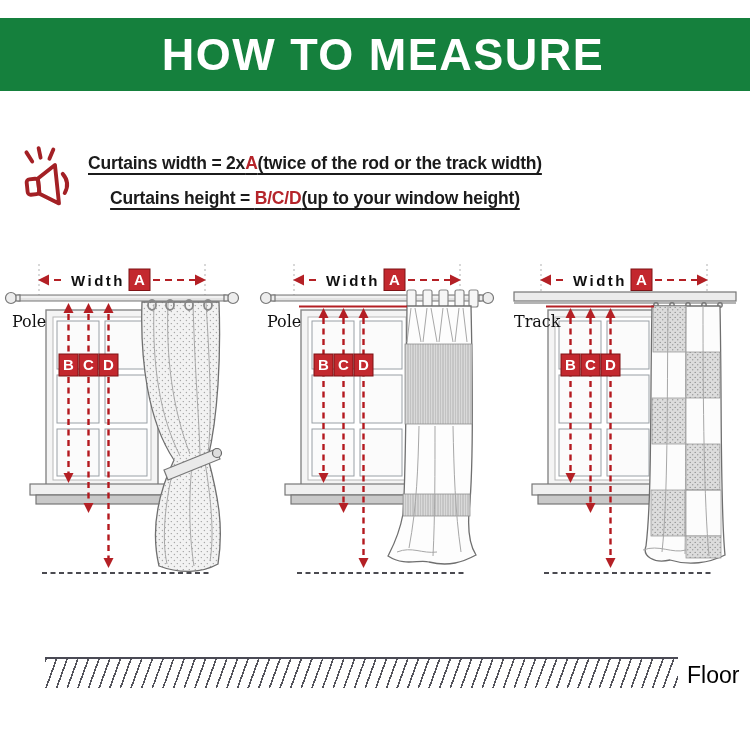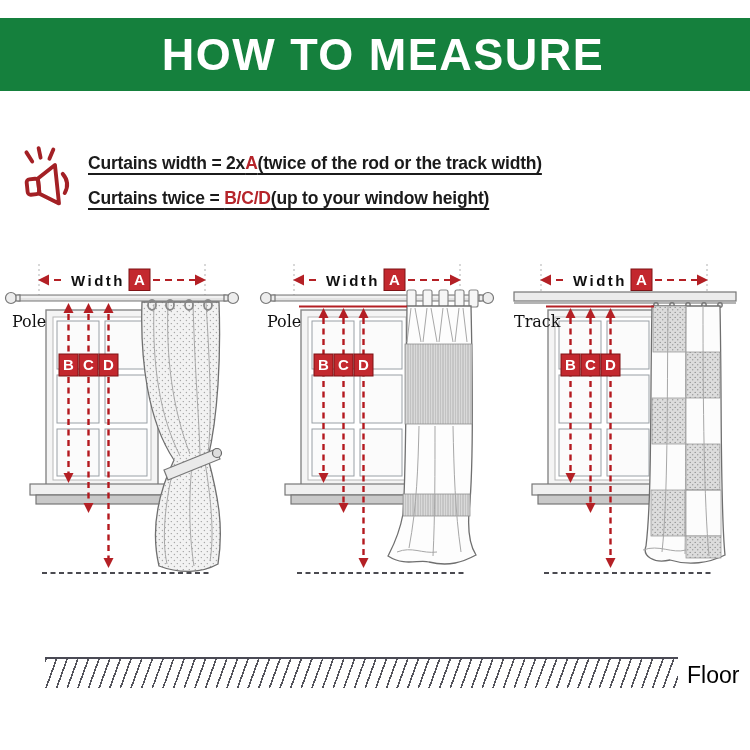--- a/index.html
+++ b/index.html
@@ -9,21 +9,21 @@
   
   .banner{position:absolute;left:0;top:18px;width:750px;height:73px;background:#15803d;padding-left:8px;}
   .banner h1{margin:0;height:73px;line-height:73px;text-align:center;color:#fff;
              font-size:45px;font-weight:bold;letter-spacing:1.5px;}
 
   
   .megaphone{position:absolute;left:22px;top:144px;width:58px;height:70px;}
   .notes{position:absolute;left:88px;top:150px;}
   .note{margin:0 0 9px 0;font-size:17.5px;font-weight:bold;color:#1b1b1b;
         letter-spacing:-0.2px;line-height:26px;
-        text-decoration:underline;text-underline-offset:4px;text-decoration-thickness:2px;}
+        text-decoration:underline;text-underline-offset:4px;text-decoration-thickness:2px;text-align:center;}
   .note .red{color:#B5242A;}
 
   
   .diag{position:absolute;width:240px;height:330px;top:256px;}
   .diag.d0{left:2px;} .diag.d1{left:257px;} .diag.d2{left:504px;}
 
   .rdash{stroke:#B42025;stroke-width:2.2;stroke-dasharray:7,5;fill:none;}
   .mdash{stroke:#B4191F;stroke-width:2.4;stroke-dasharray:6,4.5;fill:none;}
   .fdash{stroke:#4A4A50;stroke-width:2.2;stroke-dasharray:5,3.5;fill:none;}
   .gdot{stroke:#BFBFBF;stroke-width:1.2;stroke-dasharray:2,3;fill:none;}
@@ -67,21 +67,21 @@
         <line x1="31" y1="15" x2="36" y2="6"></line>
         <rect x="5" y="34" width="12" height="16" rx="3"></rect>
         <path d="M17,34 L36,22 L36,62 L17,50 Z"></path>
         <path d="M43,32 Q50,42 43,52"></path>
       </g>
     </svg>
   </span>
 
   <section class="notes">
     <p class="note"><span>Curtains width = 2x</span><span class="red">A</span><span>(twice of the rod or the track width)</span></p>
-    <p class="note"><span>Curtains twice = </span><span class="red">B/C/D</span><span>(up to your window height)</span></p>
+    <p class="note"><span>Curtains height = </span><span class="red">B/C/D</span><span>(up to your window height)</span></p>
   </section>
 
   <svg class="diag d0" viewBox="0 0 240 330">
     <defs>
       <pattern id="dots0" width="6" height="6" patternUnits="userSpaceOnUse">
         <rect width="6" height="6" fill="#F2F2F2"></rect>
         <circle cx="1.3" cy="1.6" r="0.7" fill="#9A9A9A"></circle>
         <circle cx="4.4" cy="4.5" r="0.7" fill="#A8A8A8"></circle>
       </pattern>
     </defs>

